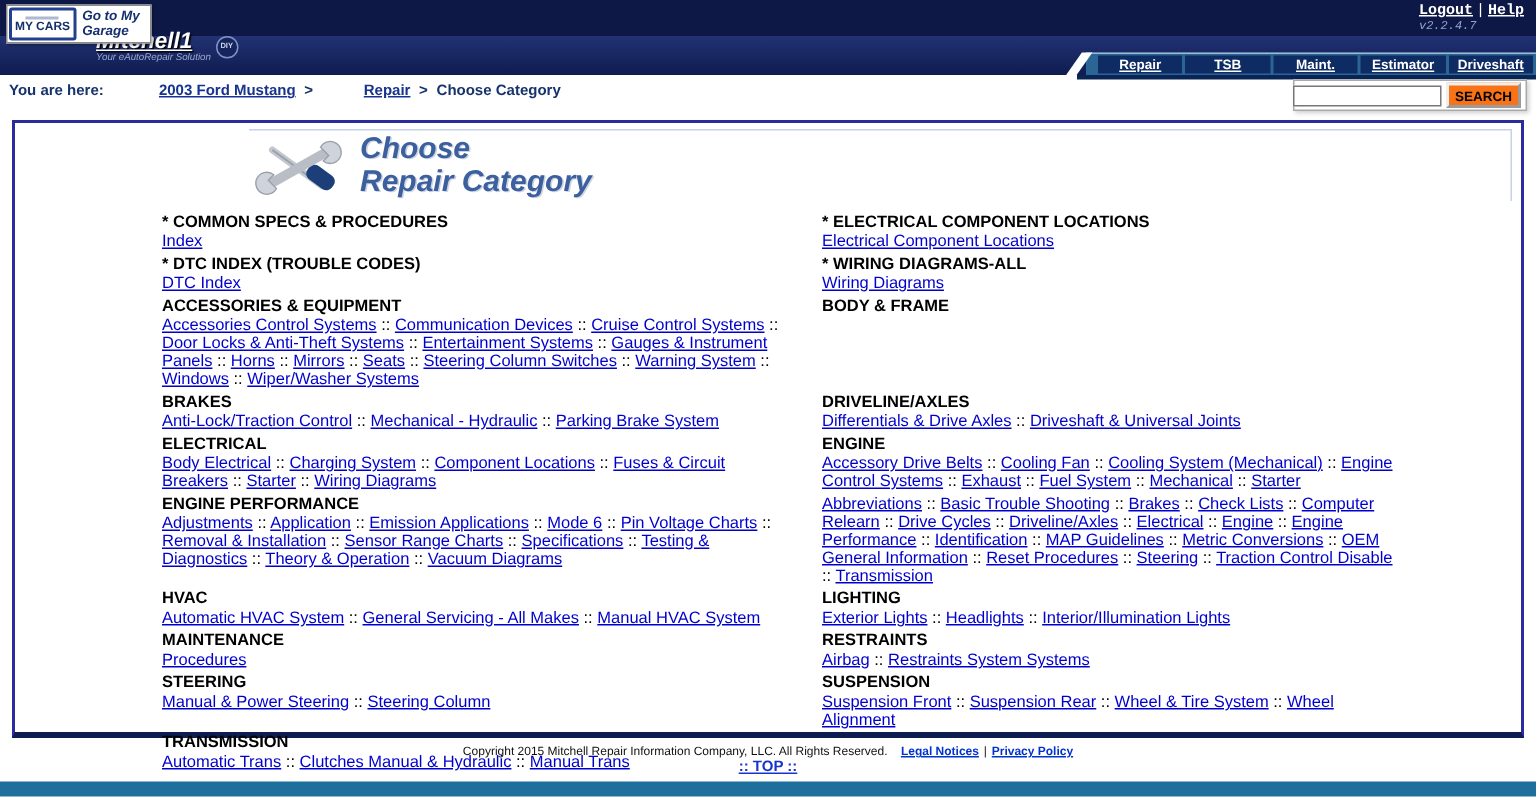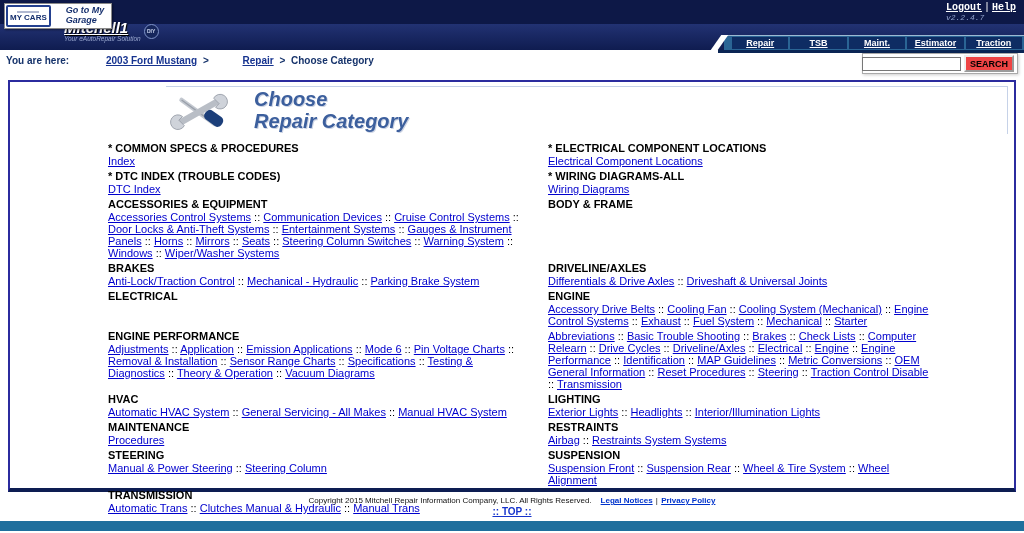--- a/index.html
+++ b/index.html
@@ -9,21 +9,21 @@
     font-family:"Liberation Sans", sans-serif;
     background:#fff;
   }
   a { cursor:pointer; }
 
   
   .topbar { height:24px; background:#0d1847; position:relative; }
   .garage {
     position:absolute; top:3px; left:4px; z-index:6;
     background:#fff; border:1px solid #8a8a8a; padding:1px 3px 1px 1px;
-    display:flex; align-items:stretch; gap:15px; height:26px;
+    display:flex; align-items:stretch; gap:4px; height:26px;
     box-shadow:1px 1px 2px rgba(0,0,0,.4);
   }
   .plate {
     border:2px solid #23408f; border-radius:2px; background:#fff;
     display:flex; flex-direction:column; justify-content:center; align-items:center;
     padding:1px 2px; min-width:34px;
   }
   .plate-top { width:22px; height:2px; background:#b0b8d0; margin-bottom:1px; }
   .plate-text { font-size:8px; font-weight:bold; color:#16306e; letter-spacing:0; line-height:1; }
   .garage-label {
@@ -63,30 +63,30 @@
   .crumbs a { color:#16338f; text-decoration:underline;margin-left:28px; }
   .crumbs .sep { padding:0 3px; }
   .searchbox {
     position:absolute; top:3px; right:6px; width:156px; height:21px;
     border:1px solid #aaa; background:#fff; box-shadow:1px 1px 3px rgba(0,0,0,.2);
     display:flex; align-items:center; justify-content:flex-end; gap:3px; padding:0 3px; z-index:4;
   }
   .searchbox input { width:99px; height:14px; border:1px solid #777; font-size:10px; padding:0 2px; }
   .searchbox button {
     font-family:"Liberation Sans",sans-serif; font-size:9px; font-weight:bold;
-    background:#ef4444; border:2px outset #efefef; height:17px; padding:0 4px; color:#000;
+    background:#f97316; border:2px outset #efefef; height:17px; padding:0 4px; color:#000;
   }
 
   
   .content {
     margin:0 8px; height:412px; background:#fff; position:relative;
     border:2px solid #2b2b9e; border-bottom:4px solid #0d1d52;
   }
   .banner {
-    margin:4px 6px 0 156px; height:48px; display:flex; align-items:center; gap:22px;
+    margin:4px 6px 0 156px; height:48px; display:flex; align-items:center; gap:8px;
     border-top:1px solid #c6d2e8; border-right:1px solid #c6d2e8;
   }
   .page-title {
     font-size:20px; font-weight:bold; font-style:italic; color:#3c5f9d;
     line-height:1.08; text-shadow:1px 1px 0 #cdd4e4;
   }
   .catgrid {
     margin:8px 0 0 98px; display:grid; grid-template-columns:440px 414px;
     font-size:11px; line-height:12px;
   }
@@ -134,21 +134,21 @@
     <div class="diy-badge">DIY</div>
   </div>
   <div class="tabstrip">
     <div class="strip-bg"></div>
     <div class="slash"></div>
     <div class="tabs">
         <div class="tab active">Repair</div>
         <div class="tab">TSB</div>
         <div class="tab">Maint.</div>
         <div class="tab">Estimator</div>
-        <div class="tab">Traction</div>
+        <div class="tab">Driveshaft</div>
       </div>
   </div>
 </div>
 
 <div class="crumbrow">
   <div class="subtabbar"></div>
   <div class="crumbs">
     <span>You are here:</span>
     <span class="sep"> </span>
     <a>2003 Ford Mustang</a>
@@ -207,20 +207,21 @@
       <div class="cat-cell">
         <div class="cat-title">BRAKES</div>
         <div class="cat-links"><a>Anti-Lock/Traction Control</a><span class="sep"> :: </span><a>Mechanical - Hydraulic</a><span class="sep"> :: </span><a>Parking Brake System</a></div>
       </div>
       <div class="cat-cell">
         <div class="cat-title">DRIVELINE/AXLES</div>
         <div class="cat-links"><a>Differentials &amp; Drive Axles</a><span class="sep"> :: </span><a>Driveshaft &amp; Universal Joints</a></div>
       </div>
       <div class="cat-cell">
         <div class="cat-title">ELECTRICAL</div>
+        <div class="cat-links"><a>Body Electrical</a><span class="sep"> :: </span><a>Charging System</a><span class="sep"> :: </span><a>Component Locations</a><span class="sep"> :: </span><a>Fuses &amp; Circuit Breakers</a><span class="sep"> :: </span><a>Starter</a><span class="sep"> :: </span><a>Wiring Diagrams</a></div>
       </div>
       <div class="cat-cell">
         <div class="cat-title">ENGINE</div>
         <div class="cat-links"><a>Accessory Drive Belts</a><span class="sep"> :: </span><a>Cooling Fan</a><span class="sep"> :: </span><a>Cooling System (Mechanical)</a><span class="sep"> :: </span><a>Engine Control Systems</a><span class="sep"> :: </span><a>Exhaust</a><span class="sep"> :: </span><a>Fuel System</a><span class="sep"> :: </span><a>Mechanical</a><span class="sep"> :: </span><a>Starter</a></div>
       </div>
       <div class="cat-cell">
         <div class="cat-title">ENGINE PERFORMANCE</div>
         <div class="cat-links"><a>Adjustments</a><span class="sep"> :: </span><a>Application</a><span class="sep"> :: </span><a>Emission Applications</a><span class="sep"> :: </span><a>Mode 6</a><span class="sep"> :: </span><a>Pin Voltage Charts</a><span class="sep"> :: </span><a>Removal &amp; Installation</a><span class="sep"> :: </span><a>Sensor Range Charts</a><span class="sep"> :: </span><a>Specifications</a><span class="sep"> :: </span><a>Testing &amp; Diagnostics</a><span class="sep"> :: </span><a>Theory &amp; Operation</a><span class="sep"> :: </span><a>Vacuum Diagrams</a></div>
       </div>
       <div class="cat-cell">

